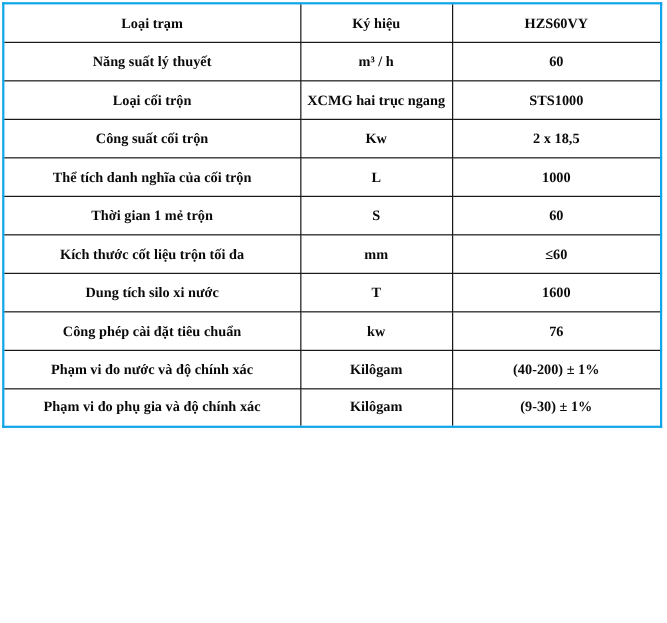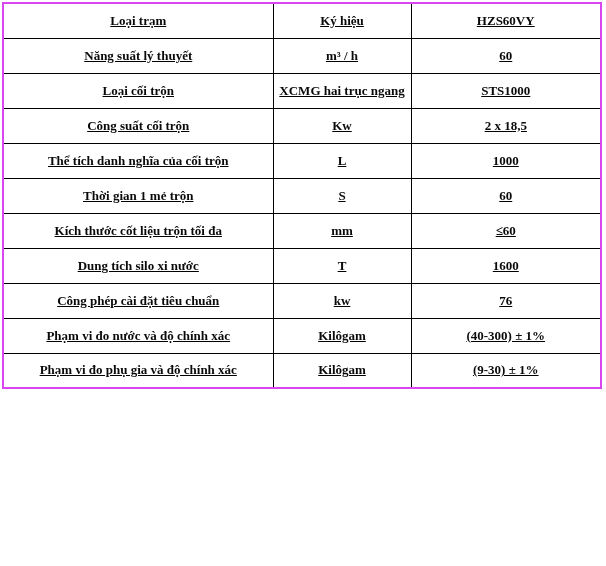--- a/index.html
+++ b/index.html
@@ -13,22 +13,21 @@
     position: relative;
     font-family: "Liberation Serif", "DejaVu Serif", serif;
   }
   table.spec {
     position: absolute;
     left: 2px;
     top: 2px;
     border-collapse: collapse;
     table-layout: fixed;
     width: 598px;
-    border: 2px solid #d946ef;
-    text-decoration: underline;
+    border: 2px solid #0ea5e9;
   }
   table.spec col.c1 { width: 270px; }
   table.spec col.c2 { width: 138px; }
   table.spec col.c3 { width: 190px; }
   table.spec tr { height: 35px; }
   table.spec td, table.spec th {
     border: 1px solid #000000;
     text-align: center;
     vertical-align: middle;
     font-weight: bold;
@@ -92,21 +91,21 @@
         <td>1600</td>
       </tr>
       <tr>
         <td>Công phép cài đặt tiêu chuẩn</td>
         <td>kw</td>
         <td>76</td>
       </tr>
       <tr>
         <td>Phạm vi đo nước và độ chính xác</td>
         <td>Kilôgam</td>
-        <td>(40-300) ± 1%</td>
+        <td>(40-200) ± 1%</td>
       </tr>
       <tr>
         <td>Phạm vi đo phụ gia và độ chính xác</td>
         <td>Kilôgam</td>
         <td>(9-30) ± 1%</td>
       </tr>
     </tbody>
 </table>
 
 </body></html>

